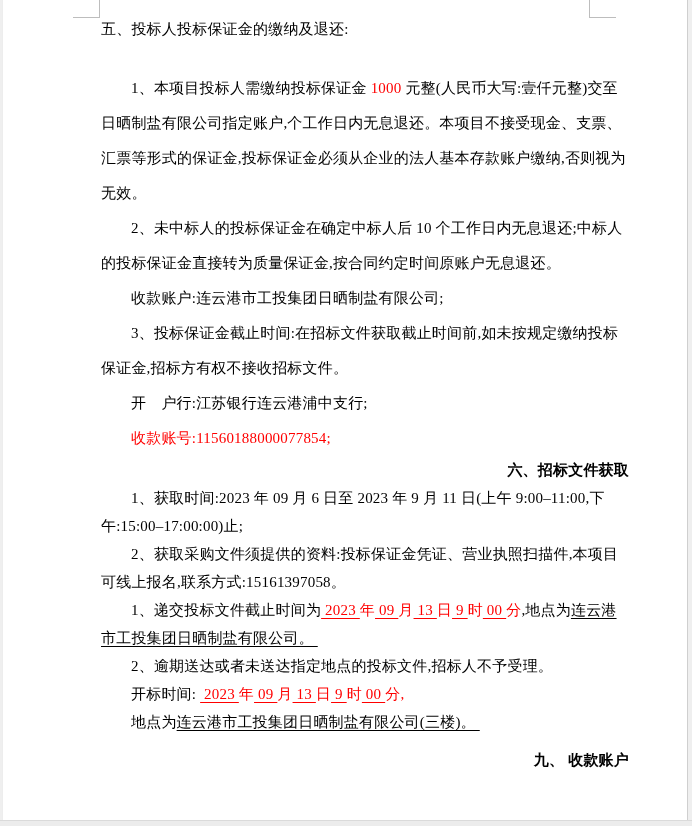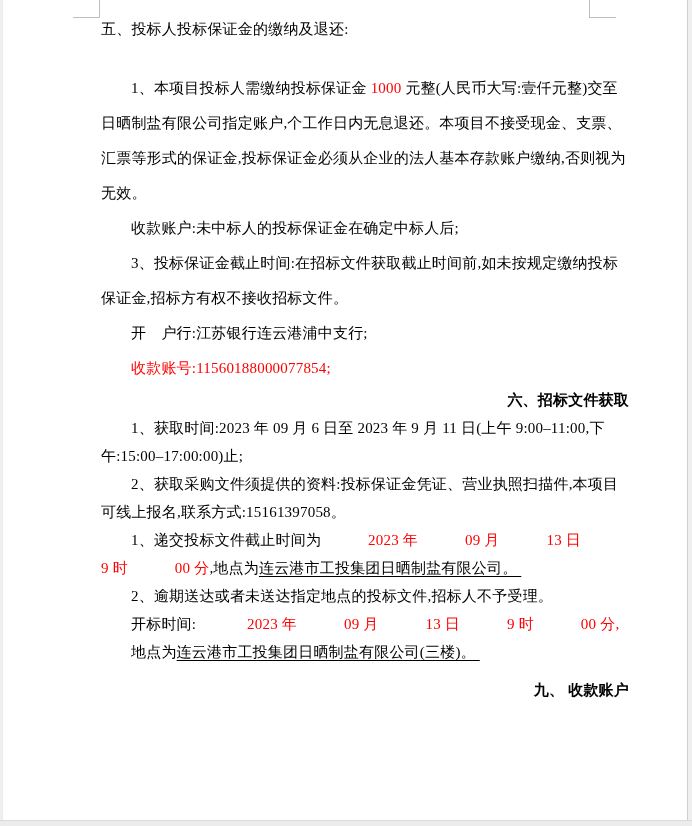--- a/index.html
+++ b/index.html
@@ -34,41 +34,42 @@
   p { margin:0; padding:0; }
   .indent { text-indent:2em; }
   .h-bold { font-weight:bold;text-align:right; }
   .gap-after { margin-bottom:24px; }
   .pre-gap { margin-top:10px; }
   .run { white-space:pre-wrap; }
   .run-plain { color:var(--color-text); }
   .run-red { color:var(--color-red); }
   .run-red-u {
     color:var(--color-red);
-    text-decoration-thickness:1px; text-underline-offset:3px;padding-left:43px;
+    text-decoration:underline; text-decoration-thickness:1px; text-underline-offset:3px;
   }
   .run-u {
     color:var(--color-text);
     text-decoration:underline; text-decoration-thickness:1px; text-underline-offset:3px;
   }
 </style>
 </head>
 <body>
 
 <div class="canvas">
   <div class="page">
     <div class="crop crop-left"></div>
     <div class="crop crop-right"></div>
 
     <div class="content">
 
       <div class="group-a">
         <p class="gap-after"><span class="run run-plain">五、投标人投标保证金的缴纳及退还:</span></p>
         <p class="indent"><span class="run run-plain">1、本项目投标人需缴纳投标保证金 </span><span class="run run-red">1000</span><span class="run run-plain"> 元整(人民币大写:壹仟元整)交至日晒制盐有限公司指定账户,个工作日内无息退还。本项目不接受现金、支票、汇票等形式的保证金,投标保证金必须从企业的法人基本存款账户缴纳,否则视为无效。</span></p>
-        <p class="indent"><span class="run run-plain">收款账户:未中标人的投标保证金在确定中标人后;</span></p>
+        <p class="indent"><span class="run run-plain">2、未中标人的投标保证金在确定中标人后 10 个工作日内无息退还;中标人的投标保证金直接转为质量保证金,按合同约定时间原账户无息退还。</span></p>
+        <p class="indent"><span class="run run-plain">收款账户:连云港市工投集团日晒制盐有限公司;</span></p>
         <p class="indent"><span class="run run-plain">3、投标保证金截止时间:在招标文件获取截止时间前,如未按规定缴纳投标保证金,招标方有权不接收招标文件。</span></p>
         <p class="indent"><span class="run run-plain">开　户行:江苏银行连云港浦中支行;</span></p>
         <p class="indent"><span class="run run-red">收款账号:11560188000077854;</span></p>
       </div>
 
       <div class="group-b">
         <p class="h-bold"><span class="run run-plain">六、招标文件获取</span></p>
         <p class="indent"><span class="run run-plain">1、获取时间:2023 年 09 月 6 日至 2023 年 9 月 11 日(上午 9:00–11:00,下午:15:00–17:00:00)止;</span></p>
         <p class="indent"><span class="run run-plain">2、获取采购文件须提供的资料:投标保证金凭证、营业执照扫描件,本项目可线上报名,联系方式:15161397058。</span></p>
         <p class="indent"><span class="run run-plain">1、递交投标文件截止时间为</span><span class="run run-red-u"> 2023 </span><span class="run run-red">年</span><span class="run run-red-u"> 09 </span><span class="run run-red">月</span><span class="run run-red-u"> 13 </span><span class="run run-red">日</span><span class="run run-red-u"> 9 </span><span class="run run-red">时</span><span class="run run-red-u"> 00 </span><span class="run run-red">分</span><span class="run run-plain">,地点为</span><span class="run run-u">连云港市工投集团日晒制盐有限公司。 </span></p>

